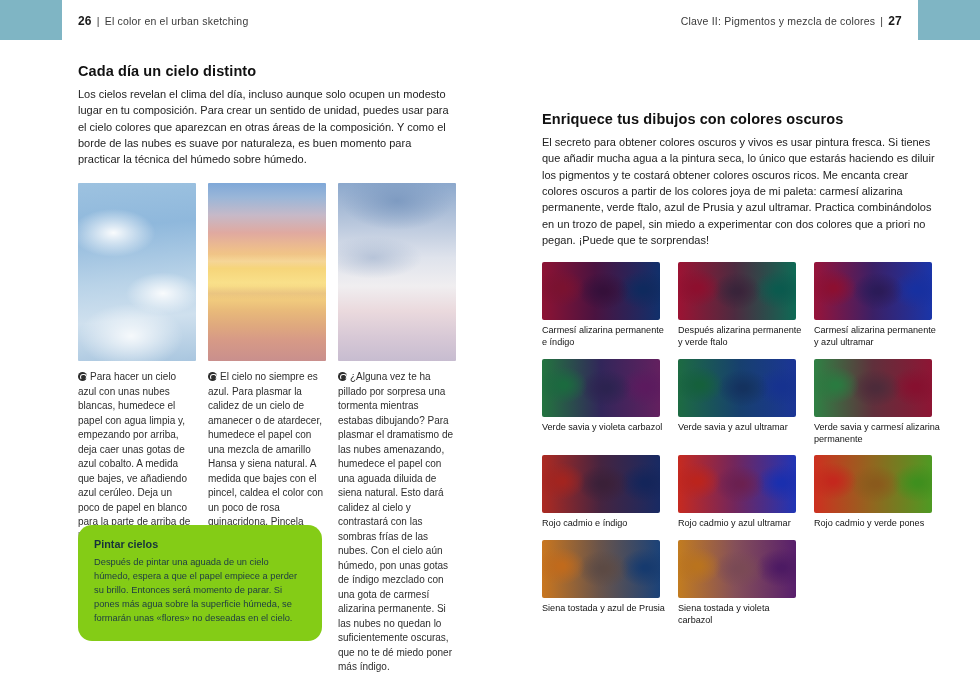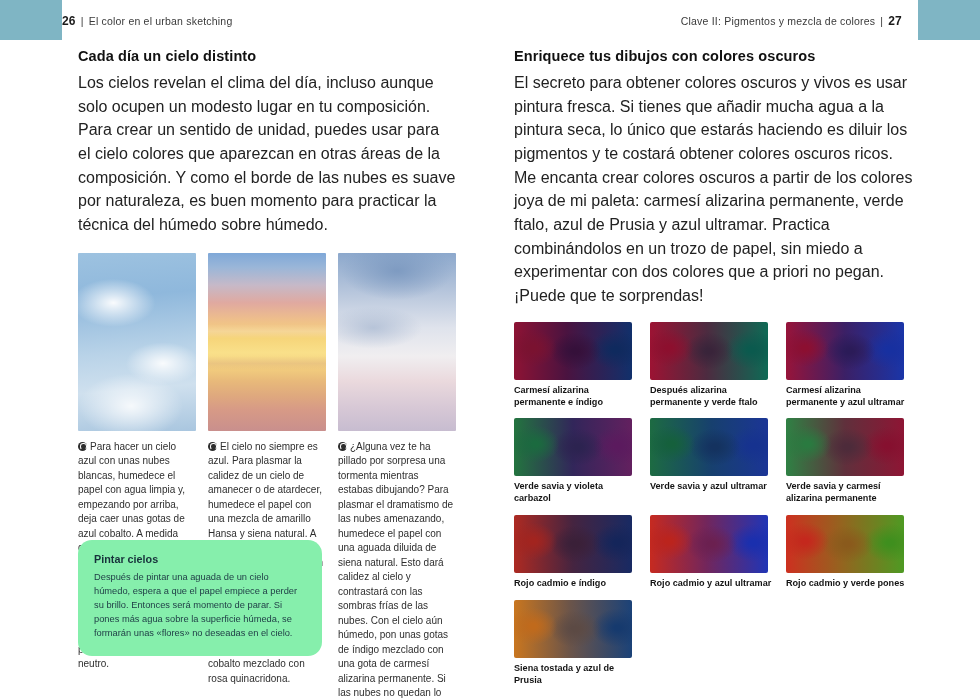--- a/index.html
+++ b/index.html
@@ -18,41 +18,41 @@
   
   .corner-left {
     position: absolute; left: 0; top: 0; width: 62px; height: 40px;
     background: #7fb5c4;
   }
   .corner-right {
     position: absolute; right: 0; top: 0; width: 62px; height: 40px;
     background: #7fb5c4;
   }
   .header {
-    position: absolute; top: 14px; left: 62px; right: 78px;
+    position: absolute; top: 14px; left: 78px; right: 78px;
     display: flex; justify-content: space-between; align-items: baseline;
     font-size: 10.5px; letter-spacing: .2px;
   }
   .header .folio { font-weight: bold; font-size: 12px; color: #1a1a1a; }
   .header .runhead { color: #3a3a3a; font-size: 10.5px; }
   .hdr-left, .hdr-right { display: flex; gap: 5px; align-items: baseline; }
 
   .columns {
     position: absolute; top: 48px; left: 78px; right: 40px; bottom: 10px;
-    display: flex; gap: 58px;
+    display: flex; gap: 86px; align-items: center;
   }
   .col-left { width: 378px; position: relative; }
   .col-right { width: 400px; position: relative; }
 
   h2.section-title {
     font-size: 14.5px; font-weight: bold; color: #111; margin-bottom: 7px;
     letter-spacing: .1px;
   }
   p.intro {
-    font-size: 16px; line-height: 1.48; color: #222; text-align: left;
+    font-size: 11px; line-height: 1.48; color: #222; text-align: left;
   }
 
   
   .img-row { display: flex; gap: 12px; margin-top: 16px; }
   .sky {
     width: 118px; height: 178px; border-radius: 1px;
     position: relative; overflow: hidden;
   }
   .sky1 {
     background:
@@ -93,39 +93,39 @@
   }
   .caption .bullet-icon:after{
     content:""; position:absolute; left:2.2px; top:1.6px;
     width:4.4px; height:4.4px; border:1.2px solid #fff; border-radius:50%;
     border-bottom-color:transparent;
   }
 
   
   .tipbox {
     position: absolute; left: 0; bottom: 34px; width: 244px;
-    background: #86efac; border-radius: 14px; padding: 13px 16px 15px 16px;
+    background: #84cc16; border-radius: 14px; padding: 13px 16px 15px 16px;
   }
   .tipbox h3 { font-size: 10.8px; font-weight: bold; color: #17323b; margin-bottom: 6px; }
   .tipbox p { font-size: 9.3px; line-height: 1.5; color: #1d3a44; }
 
   
   .swatch-grid {
     margin-top: 14px;
     display: grid;
     grid-template-columns: repeat(3, 126px);
     gap: 10px 10px;
   }
   .swatch-cell { width: 126px; }
   .swatch {
     width: 118px; height: 58px; border-radius: 2px;
     filter: blur(.2px);
   }
   .swatch-label {
-    margin-top: 5px; font-size: 9.1px; font-weight: bold; line-height: 1.3;
+    margin-top: 5px; font-size: 9.1px; font-weight: normal; line-height: 1.3;
     color: #141414;
   }
 
   .sw1 { background:
       radial-gradient(ellipse 34px 26px at 16% 45%, #7a1230 10%, rgba(122,18,48,0) 72%),
       radial-gradient(ellipse 36px 26px at 52% 50%, #35103a 10%, rgba(53,16,58,0) 72%),
       radial-gradient(ellipse 36px 26px at 86% 48%, #0f2a5e 10%, rgba(15,42,94,0) 74%),
       linear-gradient(90deg,#8d1334,#4a1340 45%,#11306b); }
   .sw2 { background:
       radial-gradient(ellipse 34px 26px at 16% 45%, #8d0f2e 10%, rgba(141,15,46,0) 72%),
@@ -275,17 +275,21 @@
         </div>
         <div class="swatch-cell">
           <div class="swatch sw9"></div>
           <div class="swatch-label">Rojo cadmio y verde pones</div>
         </div>
 
         <div class="swatch-cell">
           <div class="swatch sw10"></div>
           <div class="swatch-label">Siena tostada y azul de Prusia</div>
         </div>
+        <div class="swatch-cell">
+          <div class="swatch sw12"></div>
+          <div class="swatch-label">Siena tostada y violeta carbazol</div>
+        </div>
       </div>
     </div>
 
   </div>
 </div>
 
 </body></html>

